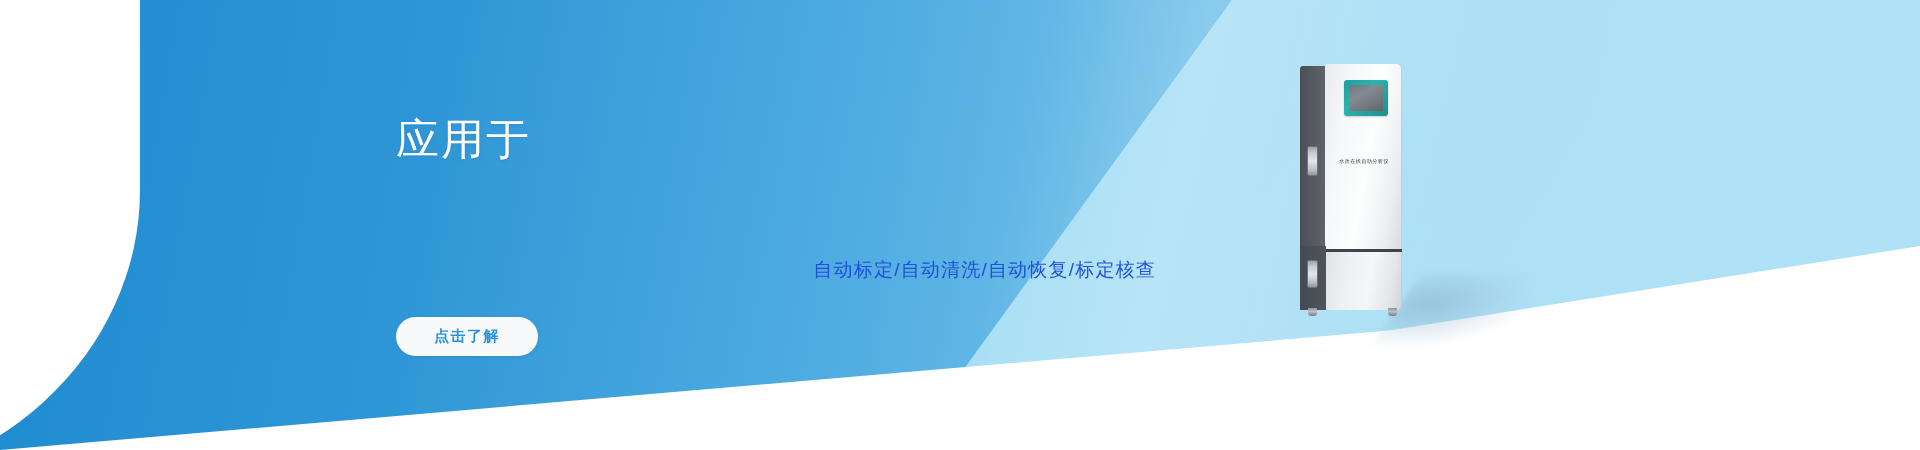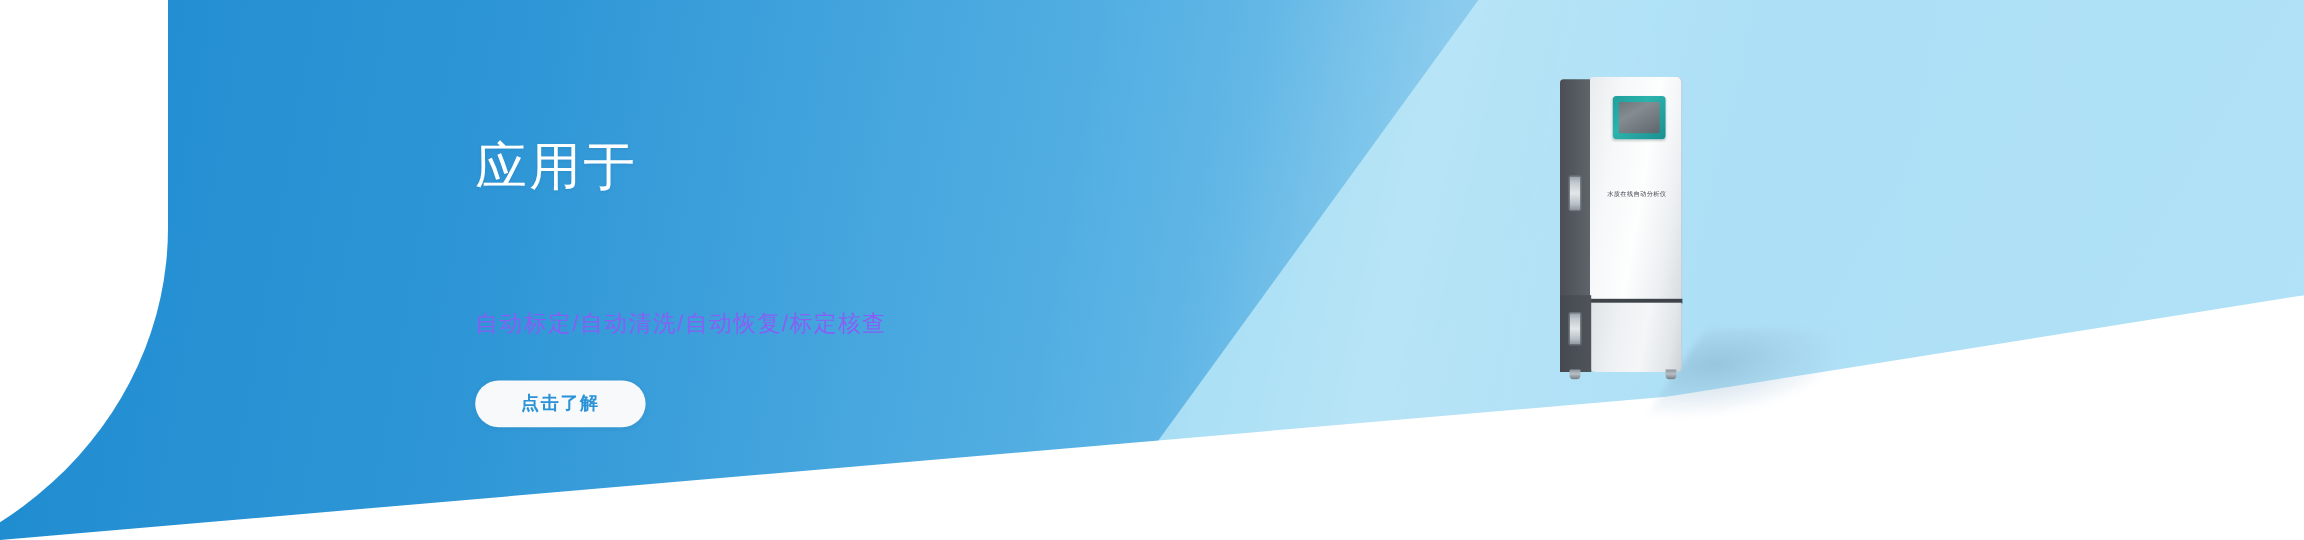--- a/index.html
+++ b/index.html
@@ -60,25 +60,26 @@
     line-height:1.36;
     font-weight:400;
     letter-spacing:2px;
     text-shadow:0 1px 3px rgba(0,60,110,.10);
     white-space:pre-line;
   }
   .headline .l1{display:block;}
   .headline .l2{display:block;}
   .subtitle{
     margin-top:30px;
-    color:#8b5cf6;
+    color:#1d4ed8;
     font-size:19px;
     letter-spacing:1.2px;
     font-weight:400;
     opacity:.97;
+    text-align:right;
   }
   .cta{
     margin-top:34px;
     display:inline-flex;align-items:center;justify-content:center;
     width:142px;height:39px;
     background:#f7f9fa;
     border:none;border-radius:20px;
     color:#2a93d8;
     font-size:15px;letter-spacing:1.4px;font-weight:700;
     font-family:"Liberation Sans","DejaVu Sans",sans-serif;

